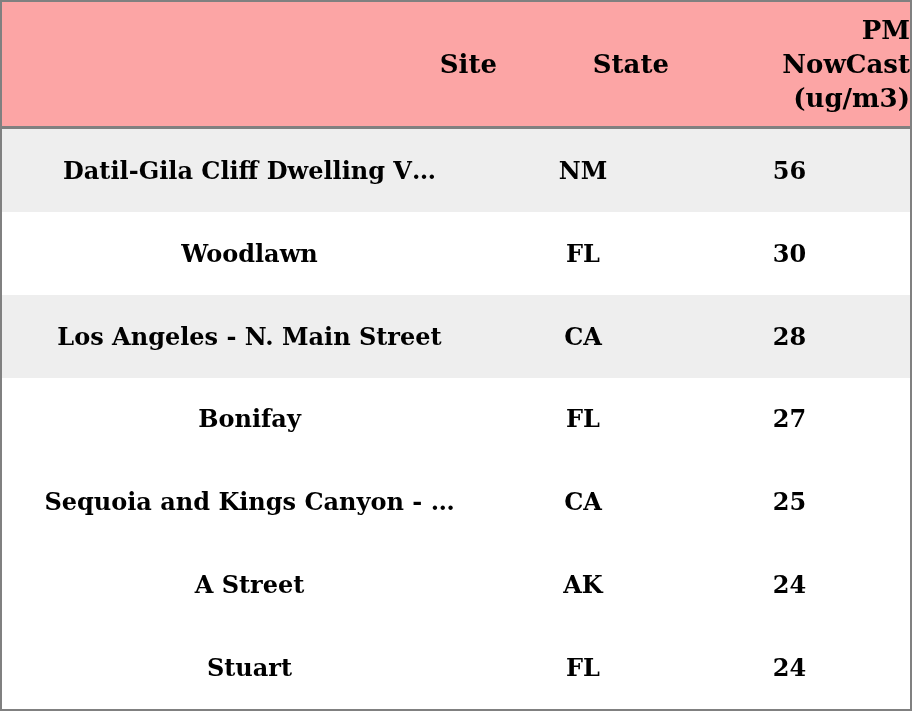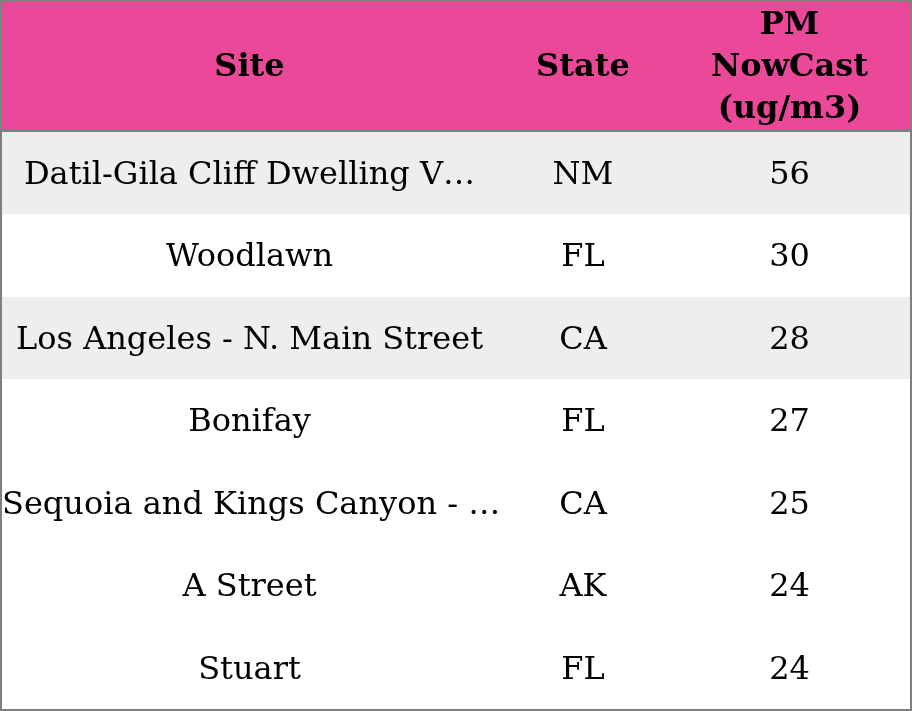--- a/index.html
+++ b/index.html
@@ -21,34 +21,34 @@
     border: 2px solid #808080;
     border-spacing: 0;
     border-collapse: separate;
     table-layout: fixed;
   }
   col.col-site  { width: 495px; }
   col.col-state { width: 172px; }
   col.col-pm    { width: 241px; }
   thead th {
     height: 124px;
-    background: #ec4899;
+    background: #fca5a5;
     border-bottom: 3px solid #808080;
     font-weight: bold;
-    font-size: 32px;
+    font-size: 26px;
     line-height: 1.32;
-    text-align: center;
+    text-align: right;
     vertical-align: middle;
     white-space: pre-line;
     padding: 0;
   }
   tbody td {
     height: 58px;
-    font-size: 32px;
-    font-weight: normal;
+    font-size: 24px;
+    font-weight: bold;
     text-align: center;
     vertical-align: middle;
     padding: 0;
     overflow: hidden;
     white-space: nowrap;
   }
   tbody tr.stripe { background: #eeeeee; }
   tbody tr.plain  { background: #ffffff; margin-top: 16px; }
 </style>
 </head>

